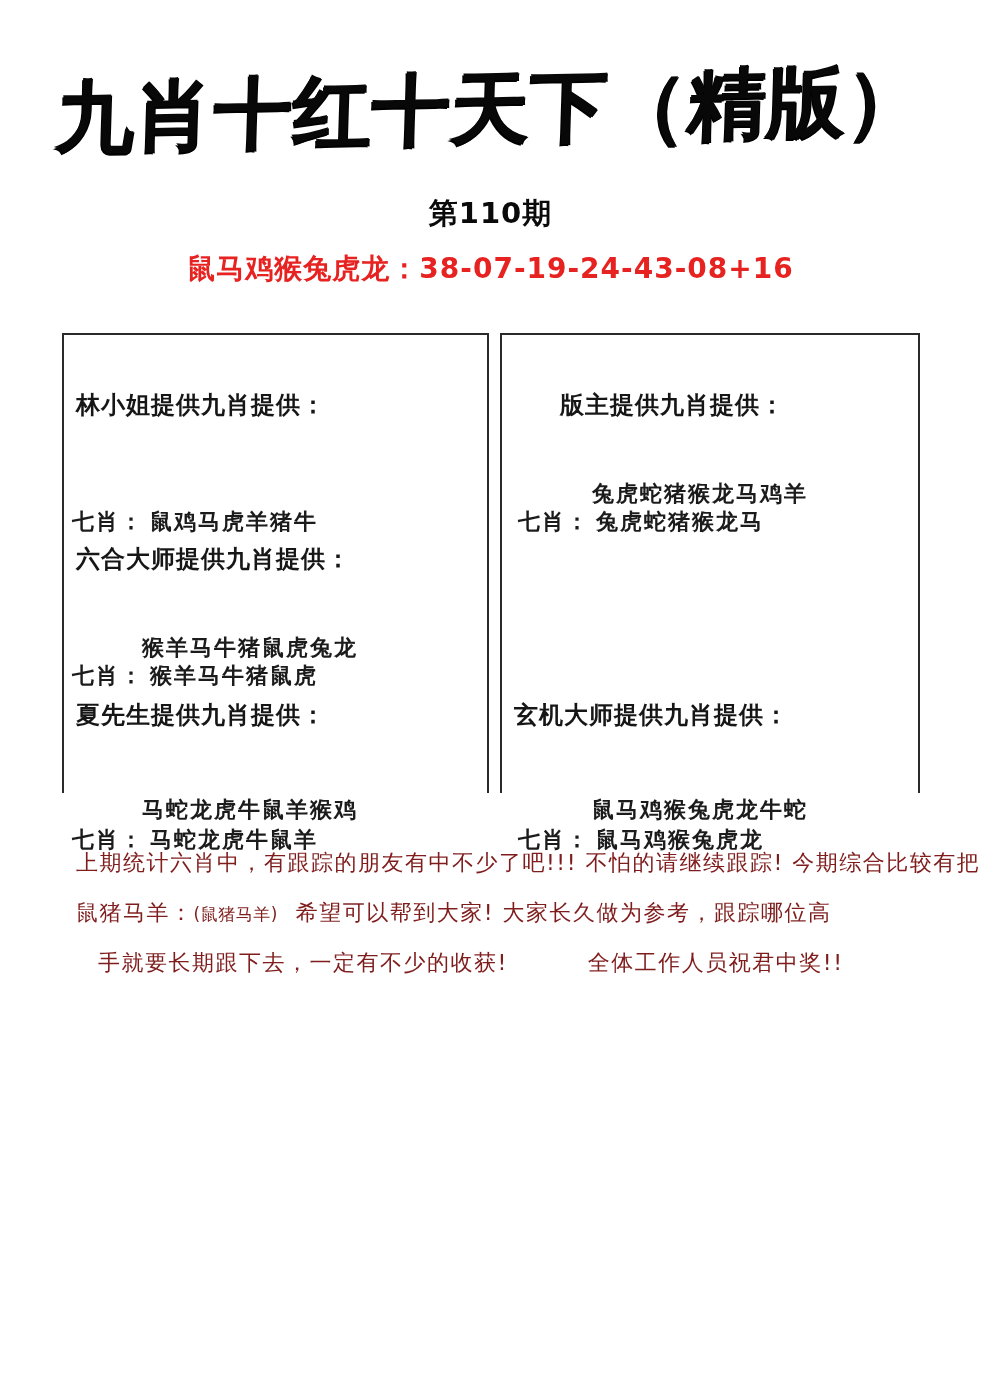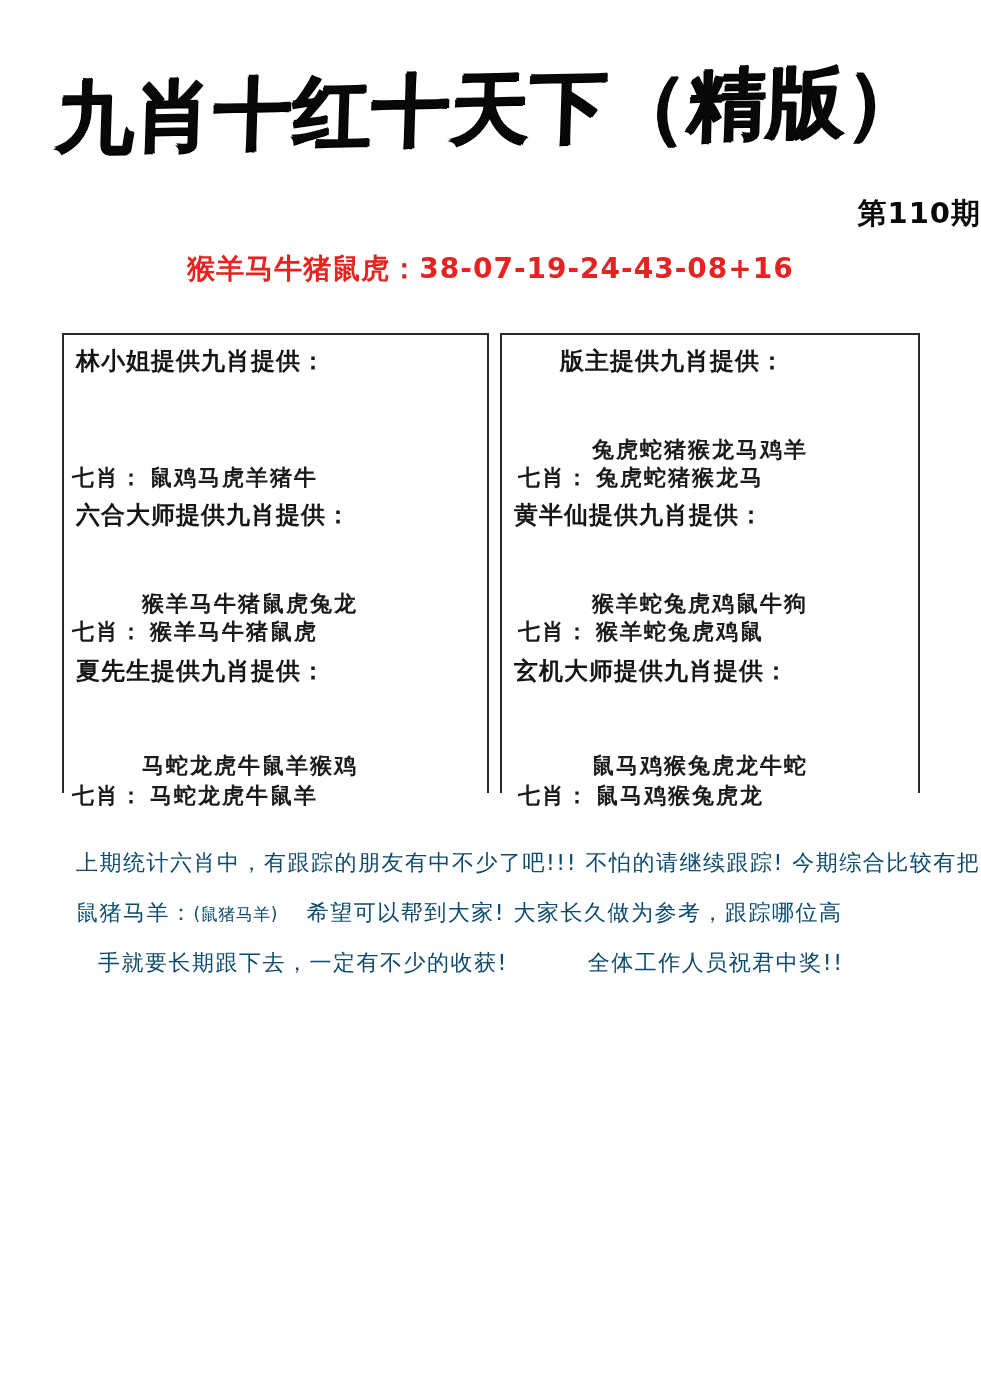--- a/index.html
+++ b/index.html
@@ -11,37 +11,37 @@
   
   .masthead {
     position:absolute; top:52px; left:0; width:100%;
     text-align:center; font-size:78px; line-height:112px; font-weight:900;
     color:#080808; letter-spacing:1px; white-space:nowrap;
     transform:rotate(-1.2deg) skewX(-3deg);
     text-shadow:1px 1px 0 #000, -1px 2px 0 #000;
   }
   .issue {
     position:absolute; top:194px; left:0; width:100%;
-    text-align:right; font-size:29px; font-weight:700; color:#0a0a0a;
+    text-align:center; font-size:29px; font-weight:700; color:#0a0a0a;
     letter-spacing:1px;
   }
   .draw-line {
     position:absolute; top:250px; left:0; width:100%;
     text-align:center; font-size:28px; font-weight:700;
     color:#e62320; letter-spacing:1px; white-space:nowrap;
   }
   
   .box {
     position:absolute; top:333px; height:460px; background:#fff;
     border:2px solid #2a2a2a; border-bottom:none; box-sizing:border-box;
   }
   .box-left  { left:62px;  width:427px; }
   .box-right { left:500px; width:420px; }
 
-  .section { position:absolute; left:0; right:0; height:154px; }
+  .section { position:absolute; left:0; right:0; height:154px;margin-top:44px; }
   .sec1 { top:10px; } .sec2 { top:164px; } .sec3 { top:320px; }
 
   .sec-header {
     position:absolute; top:0; left:12px;
     font-size:24px; font-weight:700; color:#161616; letter-spacing:1px;
     white-space:nowrap;
   }
   .box-right .sec1 .sec-header { left:58px;font-family:Liberation Serif, serif; }
 
   .nine-line {
@@ -58,38 +58,38 @@
     white-space:nowrap;
     text-align:right;
   }
   .box-right .seven-line { left:16px; }
   .sec3 .seven-line { top:126px; }
   .seven-prefix { margin-right:6px; }
 
   
   .footer {
     position:absolute; top:846px; left:76px; width:840px;
-    font-size:22px; color:#0c4a6e; letter-spacing:1.5px; font-weight:400;
+    font-size:22px; color:#7f1d1d; letter-spacing:1.5px; font-weight:400;
   }
   .fline { white-space:nowrap; height:50px; line-height:34px; }
   .fline3 { padding-left:22px; }
   .small-paren { font-size:17px; letter-spacing:0.5px;margin-top:20px; }
-  .gap1 { margin-left:29px;text-align:center; }
+  .gap1 { margin-left:18px;text-align:center; }
   .gap2 { margin-left:80px; }
 </style>
 </head>
 <body>
 
 <div class="page">
 
   <div class="masthead">九肖十红十天下（精版）</div>
 
   <div class="issue">第110期</div>
 
-  <div class="draw-line"><span>猴羊马牛猪鼠虎：</span><span>38-07-19-24-43-08+16</span></div>
+  <div class="draw-line"><span>鼠马鸡猴兔虎龙：</span><span>38-07-19-24-43-08+16</span></div>
 
   <div class="box box-left">
     <div class="section sec1">
       <div class="sec-header">林小姐提供九肖提供：</div>
       <div class="seven-line"><span class="seven-prefix">七肖：</span><span>鼠鸡马虎羊猪牛</span></div>
     </div>
     <div class="section sec2">
       <div class="sec-header">六合大师提供九肖提供：</div>
       <div class="nine-line">猴羊马牛猪鼠虎兔龙</div>
       <div class="seven-line"><span class="seven-prefix">七肖：</span><span>猴羊马牛猪鼠虎</span></div>
@@ -100,25 +100,20 @@
       <div class="seven-line"><span class="seven-prefix">七肖：</span><span>马蛇龙虎牛鼠羊</span></div>
     </div>
   </div>
 
   <div class="box box-right">
     <div class="section sec1">
       <div class="sec-header">版主提供九肖提供：</div>
       <div class="nine-line">兔虎蛇猪猴龙马鸡羊</div>
       <div class="seven-line"><span class="seven-prefix">七肖：</span><span>兔虎蛇猪猴龙马</span></div>
     </div>
-    <div class="section sec2">
-      <div class="sec-header">黄半仙提供九肖提供：</div>
-      <div class="nine-line">猴羊蛇兔虎鸡鼠牛狗</div>
-      <div class="seven-line"><span class="seven-prefix">七肖：</span><span>猴羊蛇兔虎鸡鼠</span></div>
-    </div>
     <div class="section sec3">
       <div class="sec-header">玄机大师提供九肖提供：</div>
       <div class="nine-line">鼠马鸡猴兔虎龙牛蛇</div>
       <div class="seven-line"><span class="seven-prefix">七肖：</span><span>鼠马鸡猴兔虎龙</span></div>
     </div>
   </div>
 
   <div class="footer">
     <div class="fline">上期统计六肖中，有跟踪的朋友有中不少了吧!!! 不怕的请继续跟踪! 今期综合比较有把</div>
     <div class="fline"><span>鼠猪马羊：</span><span class="small-paren">(鼠猪马羊)</span><span class="gap1">希望可以帮到大家! 大家长久做为参考，跟踪哪位高</span></div>

